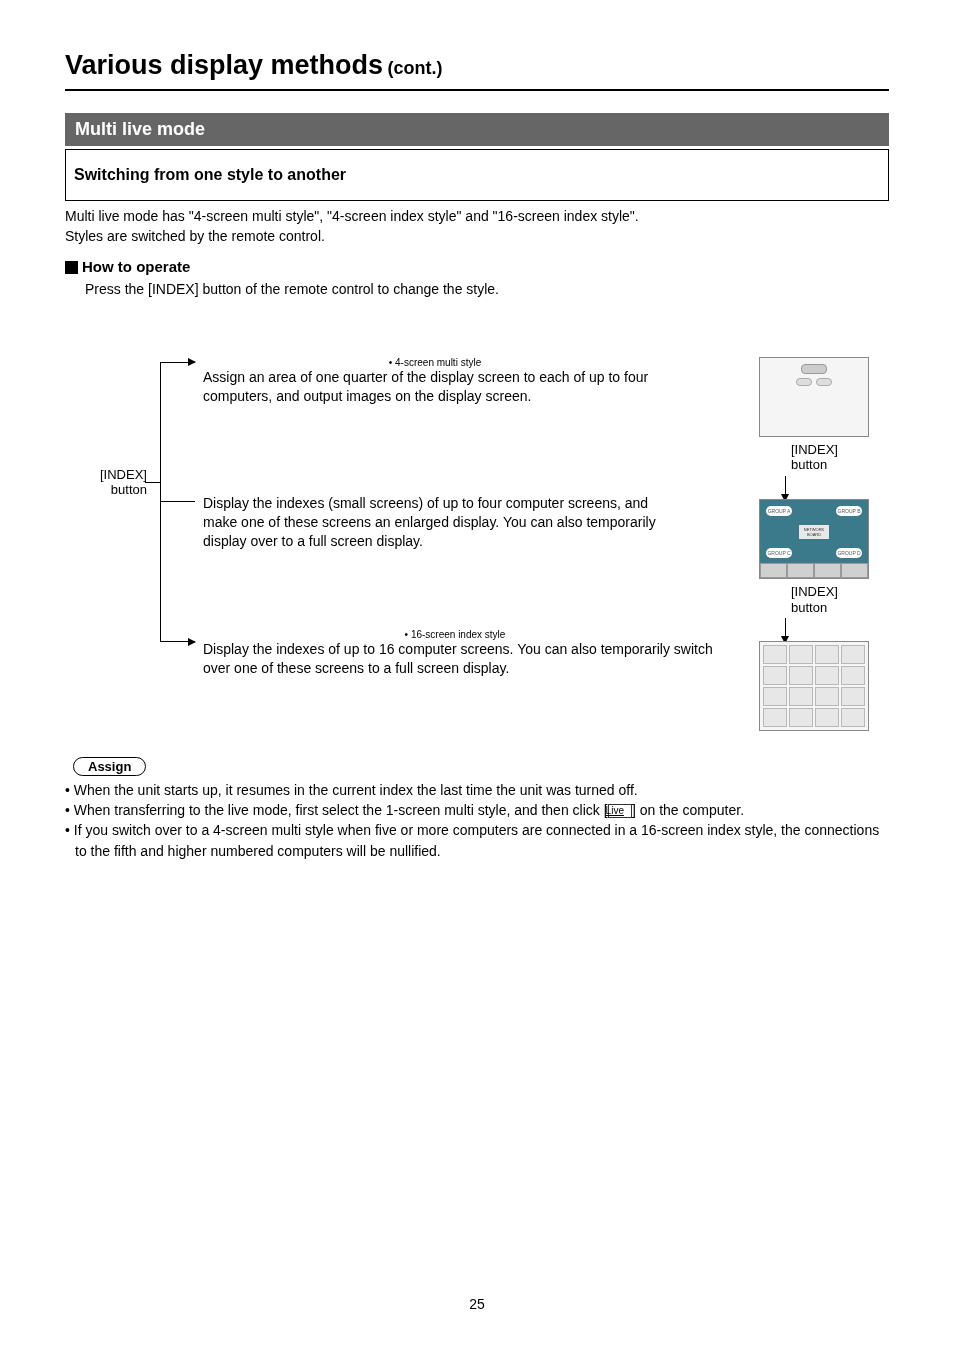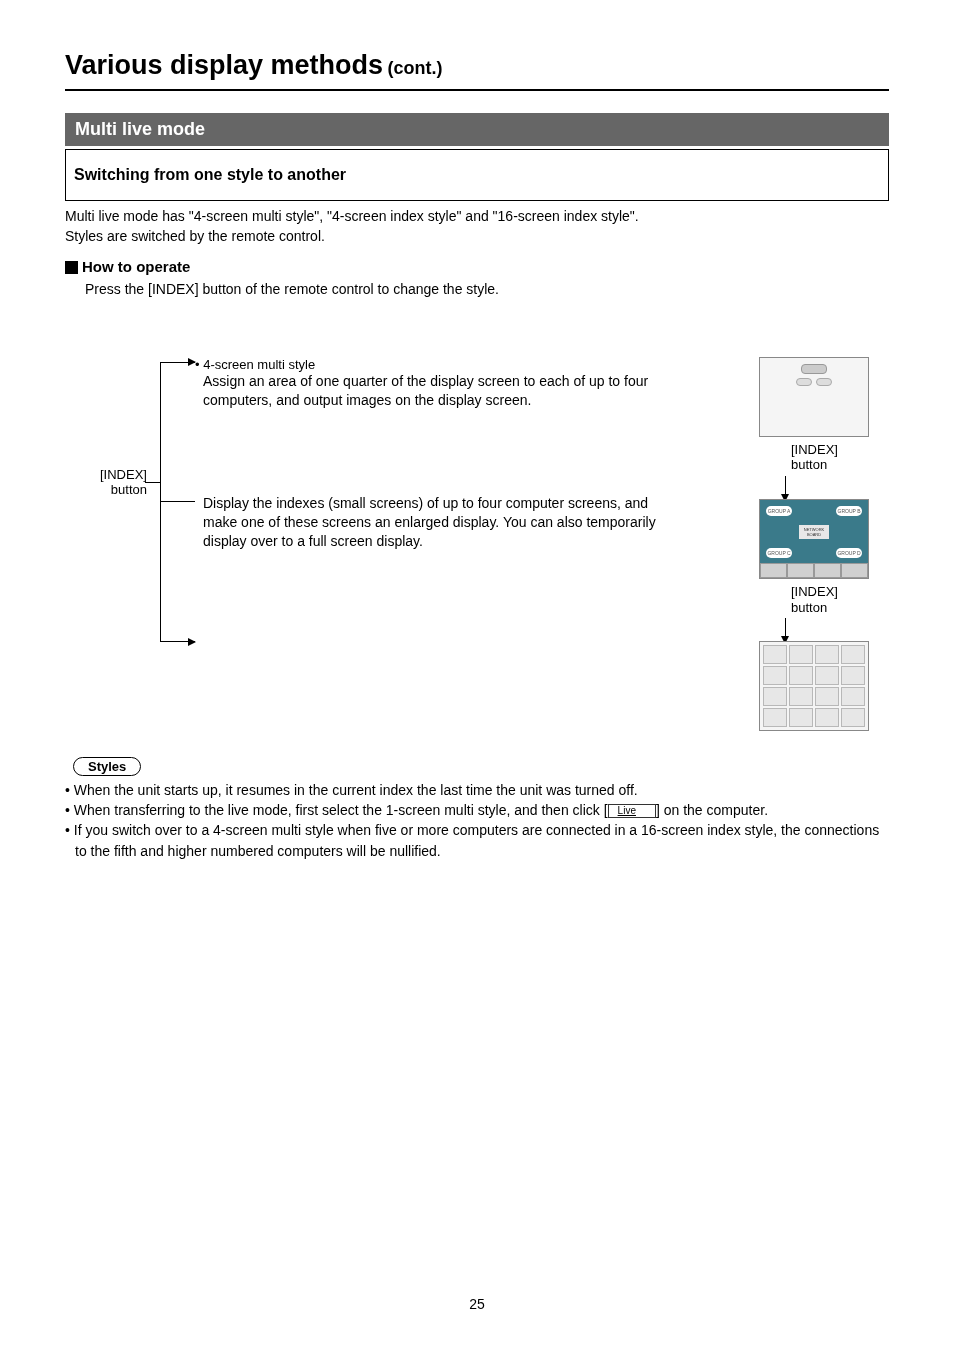--- a/index.html
+++ b/index.html
@@ -114,21 +114,22 @@
     }
     .style-block {
       position: absolute;
       left: 130px;
       width: 480px;
     }
     .style-block.first { top: 20px; }
     .style-block.second { top: 157px; }
     .style-block.third { top: 292px; }
     .style-title {
-      font-size: 13px;
+      font-size: 10px;
+      text-align: center;
     }
     .style-desc {
       font-size: 14px;
       line-height: 1.35;
       margin-left: 8px;
     }
     .diagram-right {
       position: absolute;
       right: 20px;
       top: 20px;
@@ -269,21 +270,21 @@
       line-height: 1.45;
     }
     .notes-list .note-item {
       text-indent: -10px;
       padding-left: 10px;
     }
     .live-tag {
       display: inline-block;
       border: 1px solid #333;
       font-size: 10px;
-      padding: 0 19px;
+      padding: 0 7px;
       vertical-align: middle;
       line-height: 12px;
       text-decoration: underline;
     }
     .page-number {
       position: absolute;
       bottom: 40px;
       left: 50%;
       transform: translateX(-50%);
       font-size: 14px;
@@ -326,20 +327,24 @@
 
   <div class="style-block first">
     <div class="style-title">• 4-screen multi style</div>
     <div class="style-desc">Assign an area of one quarter of the display screen to each of up to four computers, and output images on the display screen.</div>
   </div>
 
   <div class="style-block second">
     <div class="style-desc">Display the indexes (small screens) of up to four computer screens, and make one of these screens an enlarged display. You can also temporarily display over to a full screen display.</div>
   </div>
 
+  <div class="style-block third" style="width:520px;">
+    <div class="style-title">• 16-screen index style</div>
+    <div class="style-desc">Display the indexes of up to 16 computer screens. You can also temporarily switch over one of these screens to a full screen display.</div>
+  </div>
 
   <div class="diagram-right">
     
     <div class="illus">
       <div class="proj-icon"></div>
       <div class="proj-btns">
         <div></div>
           <div></div>
       </div>
     </div>
@@ -385,21 +390,21 @@
         <div></div>
       <div></div>
         <div></div>
         <div></div>
         <div></div>
     </div>
   </div>
 </div>
 
 <div>
-  <div class="notes-label">Styles</div>
+  <div class="notes-label">Assign</div>
   <div class="notes-list">
     <div class="note-item">• <span>When the unit starts up, it resumes in the current index the last time the unit was turned off.</span></div>
     <div class="note-item">• <span>When transferring to the live mode, first select the 1-screen multi style, and then click [</span><span class="live-tag">Live</span><span>] on the computer.</span></div>
     <div class="note-item">• <span>If you switch over to a 4-screen multi style when five or more computers are connected in a 16-screen index style, the connections to the fifth and higher numbered computers will be nullified.</span></div>
   </div>
 </div>
 
 <div class="page-number">25</div>
 
 </body></html>

